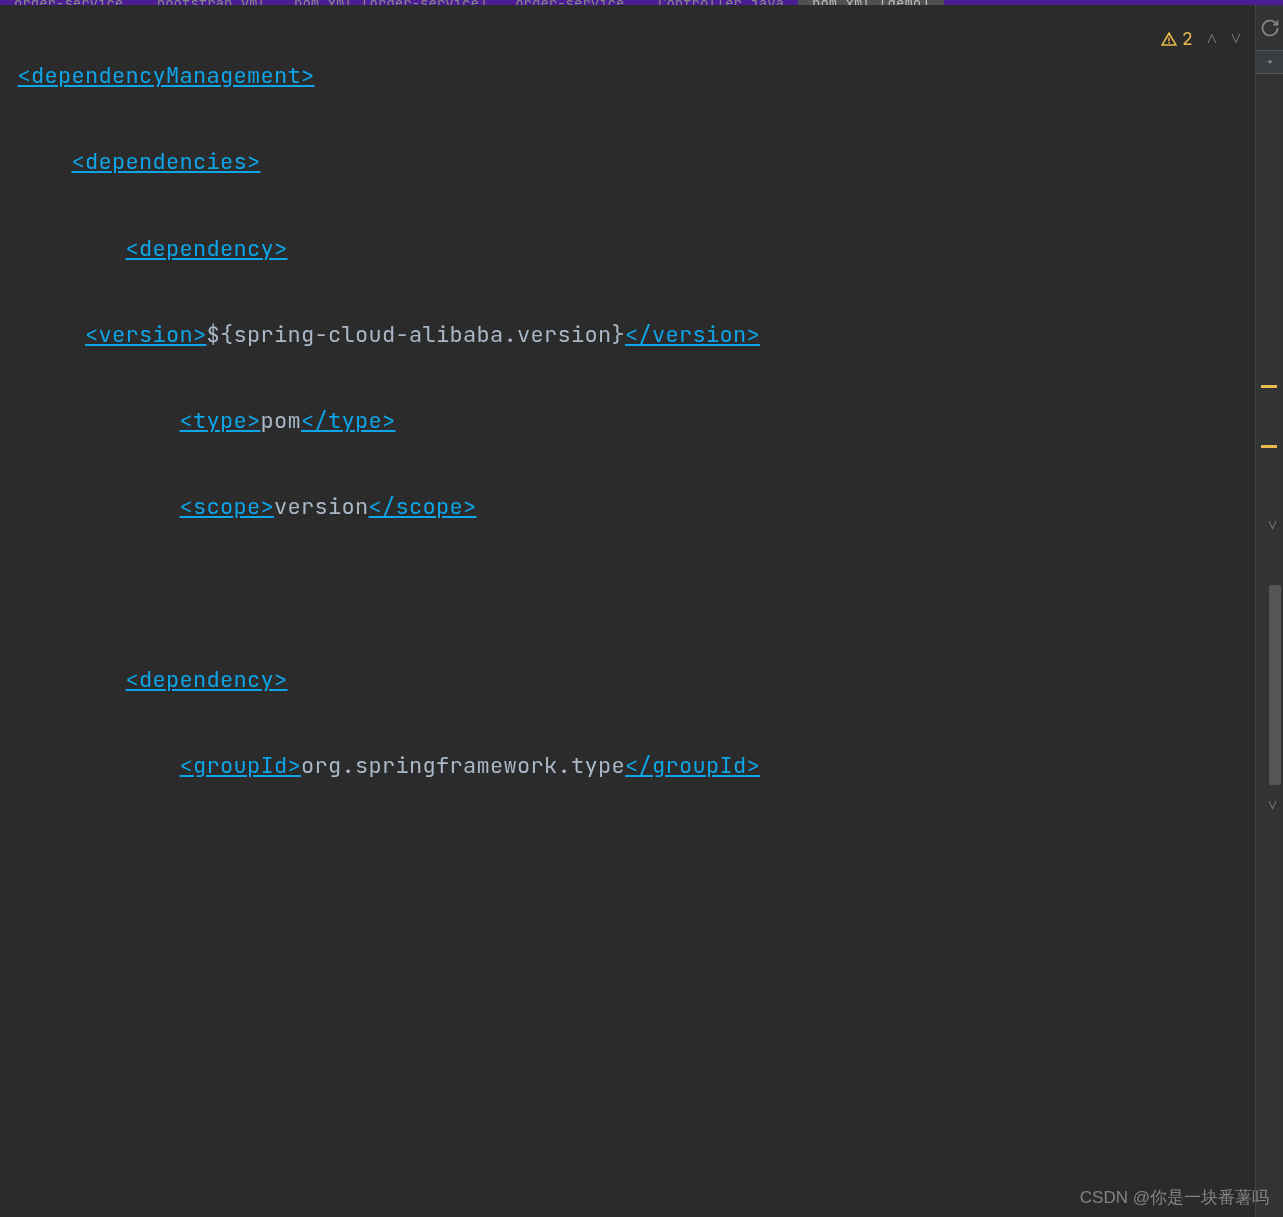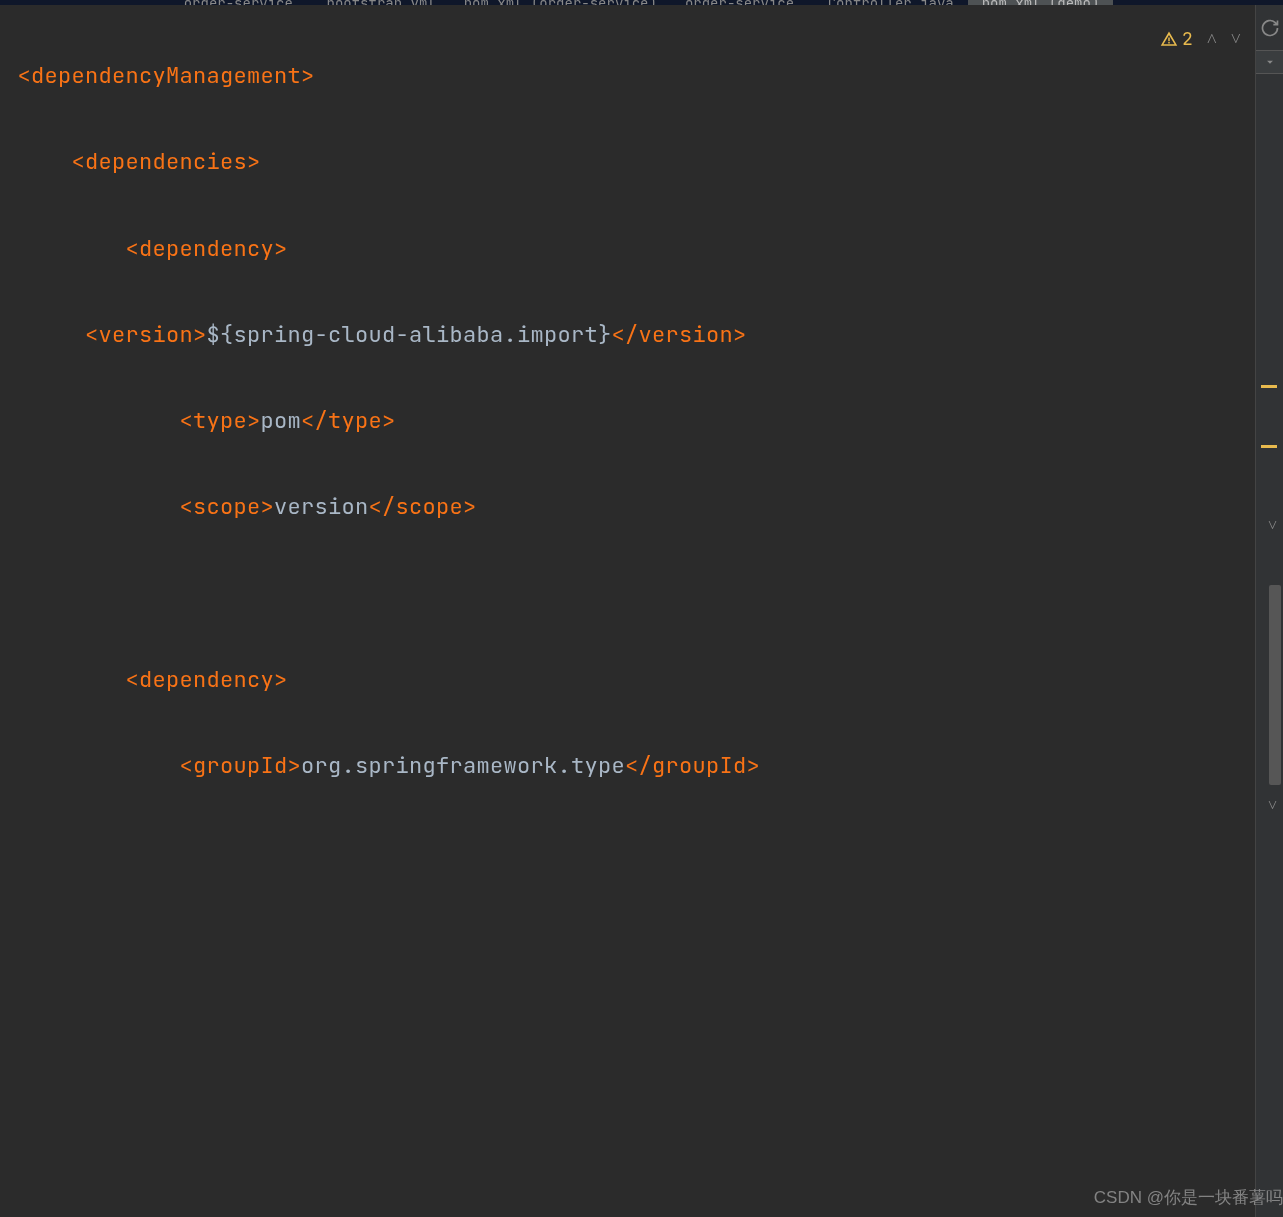--- a/index.html
+++ b/index.html
@@ -8,24 +8,23 @@
       color: #a9b7c6;
       font-family: "JetBrains Mono", "Consolas", monospace;
       font-size: 22px;
       overflow: hidden;
       width: 1283px;
       height: 1217px;
       position: relative;
     }
     .tabs {
       height: 5px;
-      background: #0f172a;
+      background: #4c1d95;
       display: flex;
       overflow: hidden;
-      justify-content: center;
     }
     .tab {
       padding: 0 14px;
       color: #888;
       font-size: 14px;
       white-space: nowrap;
       display: flex;
       align-items: center;
       gap: 6px;
     }
@@ -60,21 +59,21 @@
     }
     .arrow-ud { color: #888; cursor: pointer; }
     .code {
       line-height: 1.96;
       white-space: pre;
       font-size: 22px;
       letter-spacing: 0.3px;
       padding-left: 4px;
     }
     .code .line { display: block; }
-    .tag { color: #f97316; }
+    .tag { color: #0ea5e9; text-decoration: underline; }
     .val { color: #a9b7c6; }
     .right-gutter {
       width: 28px;
       background: #313335;
       position: relative;
       border-left: 1px solid #444;
     }
     .gutter-top {
       height: 45px;
       display: flex;
@@ -108,21 +107,21 @@
     .scrollbar-thumb {
       position: absolute;
       right: 2px;
       width: 12px;
       background: #565656;
       border-radius: 2px;
     }
     .watermark {
       position: absolute;
       bottom: 8px;
-      right: 0;
+      right: 14px;
       color: #a0a0a0;
       font-size: 17px;
       font-family: sans-serif;
       opacity: 0.75;
     }
     .sync-icon {
       width: 20px; height: 20px; color: #888;
     }
   </style>
 </head>
@@ -153,21 +152,21 @@
         <span>2</span>
       </span>
       <span class="arrow-ud">˄</span>
       <span class="arrow-ud">˅</span>
     </div>
 
     <div class="code">
 <span class="line"> <span class="tag">&lt;dependencyManagement&gt;</span></span>
 <span class="line">     <span class="tag">&lt;dependencies&gt;</span></span>
 <span class="line">         <span class="tag">&lt;dependency&gt;</span></span>
-<span class="line">      <span class="tag">&lt;version&gt;</span><span class="val">${spring-cloud-alibaba.import}</span><span class="tag">&lt;/version&gt;</span></span>
+<span class="line">      <span class="tag">&lt;version&gt;</span><span class="val">${spring-cloud-alibaba.version}</span><span class="tag">&lt;/version&gt;</span></span>
 <span class="line">             <span class="tag">&lt;type&gt;</span><span class="val">pom</span><span class="tag">&lt;/type&gt;</span></span>
 <span class="line">             <span class="tag">&lt;scope&gt;</span><span class="val">version</span><span class="tag">&lt;/scope&gt;</span></span>
 <span class="line"> </span>
 <span class="line">         <span class="tag">&lt;dependency&gt;</span></span>
 <span class="line">             <span class="tag">&lt;groupId&gt;</span><span class="val">org.springframework.type</span><span class="tag">&lt;/groupId&gt;</span></span>
 
 
 
 
 

